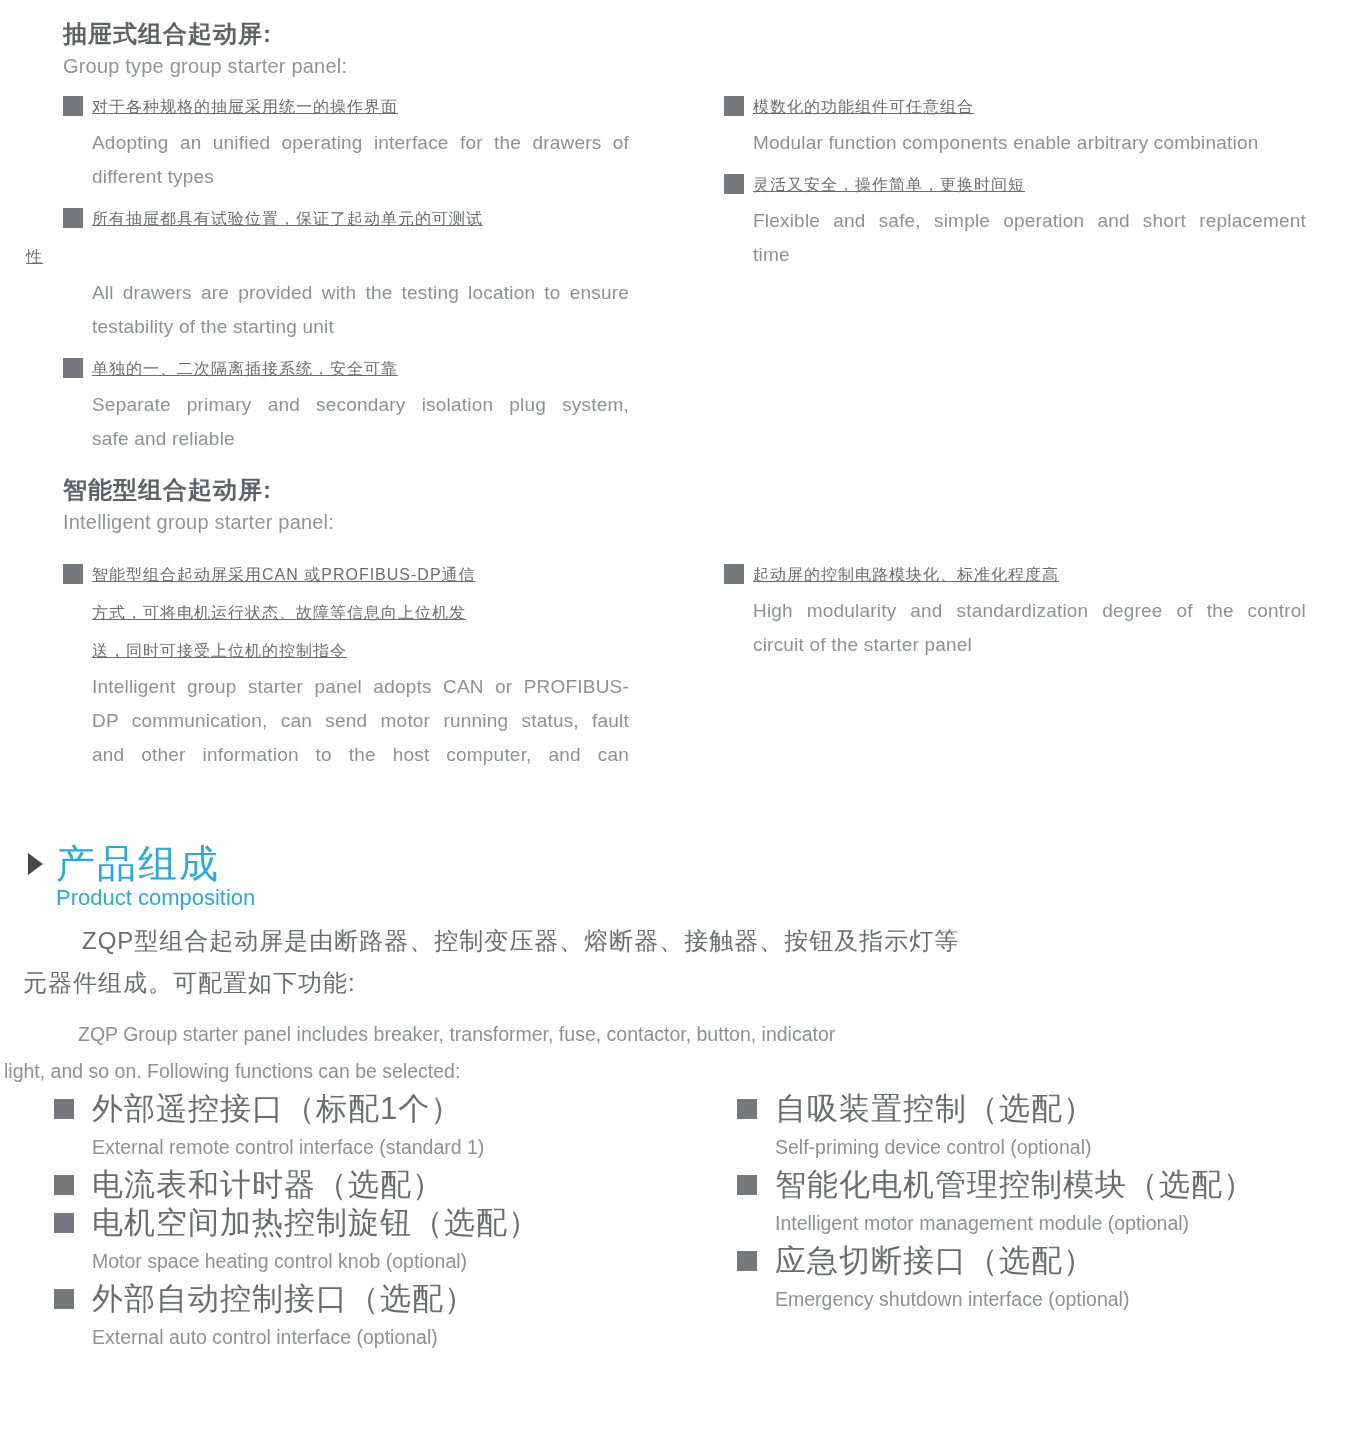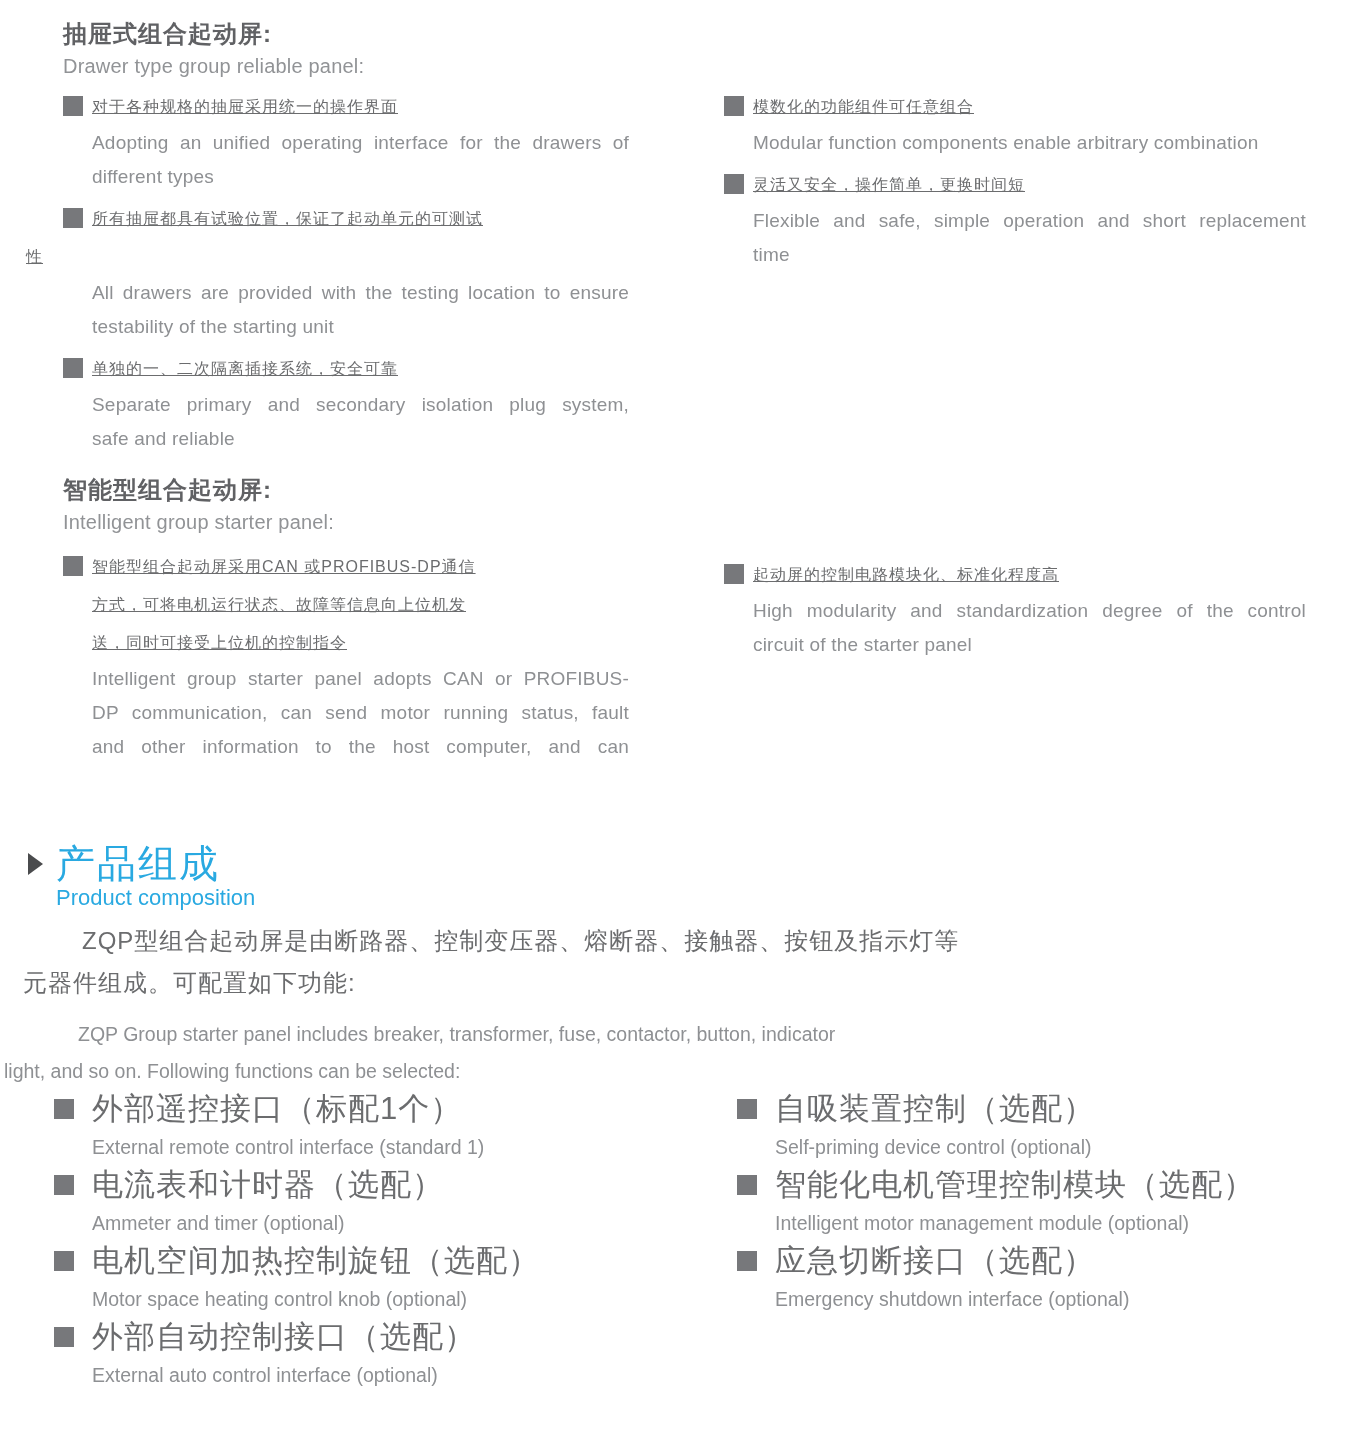--- a/index.html
+++ b/index.html
@@ -11,21 +11,21 @@
     position:relative; width:1349px; height:1438px; background:#ffffff;
     overflow:hidden;
     font-family:"Liberation Sans","DejaVu Sans",sans-serif;
   }
   .abs{position:absolute;}
   
   .h-cn{font-size:24px;font-weight:600;color:var(--hcn);line-height:32px;letter-spacing:1px;white-space:nowrap;}
   .h-en{font-size:20px;color:var(--hen);line-height:28px;margin-top:2px;letter-spacing:.2px;white-space:nowrap;}
   
   .bullets{margin-top:8px;}
-  .bullets.gap-lg{margin-top:12px;}
+  .bullets.gap-lg{margin-top:20px;}
   .bullet{position:relative;padding-left:29px;margin-bottom:6px;}
   .sq{position:absolute;left:0;top:8px;width:20px;height:20px;background:var(--sq);}
   .cnl{font-size:16px;color:var(--cn);line-height:38px;letter-spacing:1px;white-space:nowrap;text-decoration:underline;}
   .cnl.outdent{margin-left:-66px;}
   .enl{font-size:19px;color:var(--en);line-height:34px;letter-spacing:.2px;white-space:nowrap;}
   .enl.j{text-align:justify;text-align-last:justify;text-justify:inter-word;}
   
   .title-row{display:flex;align-items:center;}
   .tri{width:0;height:0;border-left:15px solid var(--arrow);border-top:11px solid transparent;border-bottom:11px solid transparent;margin-right:13px;}
   .title-cn{font-size:39px;color:var(--blue);letter-spacing:2px;line-height:42px;white-space:nowrap;}
@@ -39,21 +39,21 @@
   .cnl2{font-size:31px;line-height:38px;color:var(--cn);letter-spacing:1px;white-space:nowrap;}
   .enl2{font-size:19.5px;line-height:38px;color:var(--en);white-space:nowrap;}
 </style>
 </head>
 <body>
 
 <div class="page">
 
   <div class="abs" style="left:63px;top:18px;width:566px;">
     <div class="h-cn">抽屉式组合起动屏:</div>
-    <div class="h-en">Drawer type group reliable panel:</div>
+    <div class="h-en">Group type group starter panel:</div>
     <div class="bullets">
       <div class="bullet">
         <span class="sq"></span>
         <div class="cnl">对于各种规格的抽屉采用统一的操作界面</div>
         <div class="enl j">Adopting an unified operating interface for the drawers of</div>
         <div class="enl">different types</div>
       </div>
       <div class="bullet">
         <span class="sq"></span>
         <div class="cnl">所有抽屉都具有试验位置，保证了起动单元的可测试</div>
@@ -126,21 +126,20 @@
 
   <div class="abs" style="left:54px;top:1090px;width:620px;">
     <div class="litem">
       <span class="sq"></span>
       <div class="cnl2">外部遥控接口（标配1个）</div>
       <div class="enl2">External remote control interface (standard 1)</div>
     </div>
     <div class="litem">
       <span class="sq"></span>
       <div class="cnl2">电流表和计时器（选配）</div>
-      <div class="enl2">Ammeter and timer (optional)</div>
     </div>
     <div class="litem">
       <span class="sq"></span>
       <div class="cnl2">电机空间加热控制旋钮（选配）</div>
       <div class="enl2">Motor space heating control knob (optional)</div>
     </div>
     <div class="litem">
       <span class="sq"></span>
       <div class="cnl2">外部自动控制接口（选配）</div>
       <div class="enl2">External auto control interface (optional)</div>

